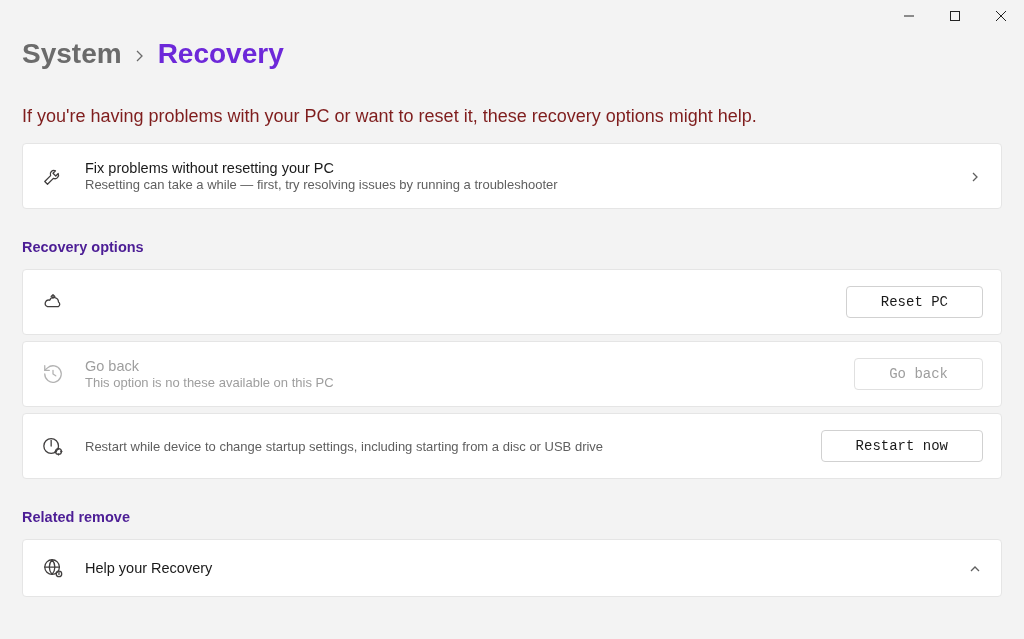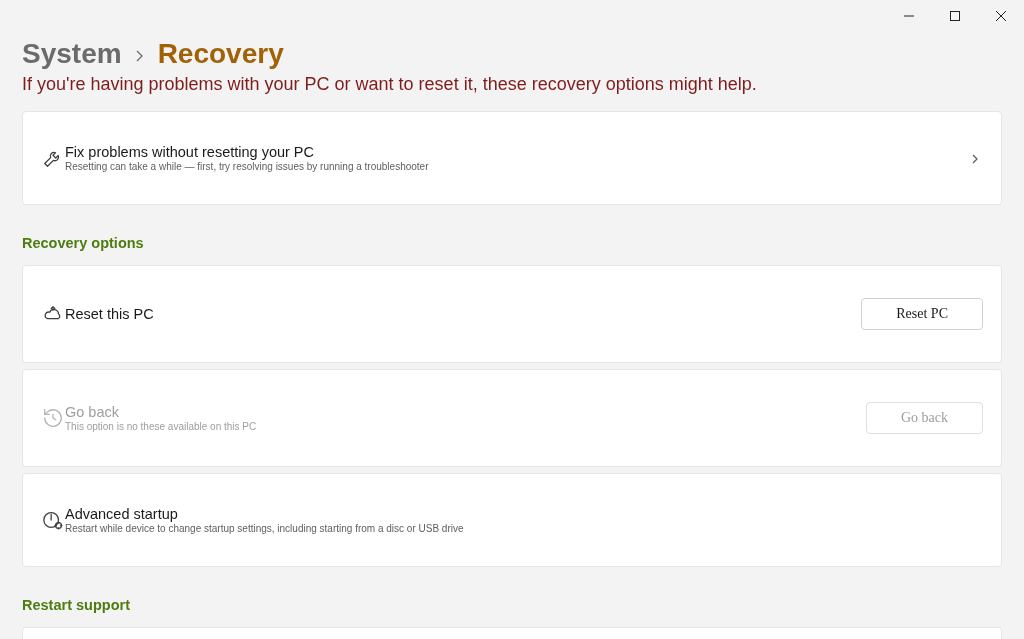--- a/index.html
+++ b/index.html
@@ -30,55 +30,56 @@
       justify-content: center;
       color: #222;
     }
     .content {
       padding: 6px 22px 0 22px;
     }
     .breadcrumb {
       display: flex;
       align-items: center;
       gap: 12px;
-      margin-bottom: 4px;
+      margin-bottom: 36px;
     }
     .breadcrumb-parent {
       font-size: 28px;
       font-weight: 600;
       color: #6b6b6b;
     }
     .breadcrumb-sep {
       font-size: 18px;
       color: #6b6b6b;
       padding-top: 4px;
     }
     .breadcrumb-current {
       font-size: 28px;
       font-weight: 600;
-      color: #a16207;
+      color: #6d28d9;
     }
     .intro {
       font-size: 18px;
       color: #7f1d1d;
       margin-bottom: 16px;
     }
     .section-title {
       font-size: 14.5px;
       font-weight: 600;
-      color: #4d7c0f;
+      color: #4c1d95;
       margin: 30px 0 14px 0;
     }
     .card {
       background: #ffffff;
       border: 1px solid #e5e5e5;
       border-radius: 4px;
-      padding: 32px 18px;
-      display: flex;
-      align-items: center;
+      padding: 16px 18px;
+      display: flex;
+      align-items: center;
+      gap: 20px;
       margin-bottom: 6px;
     }
     .card.disabled .card-title,
     .card.disabled .card-desc {
       color: #9e9e9e;
     }
     .card-icon {
       width: 24px;
       height: 24px;
       flex-shrink: 0;
@@ -93,31 +94,31 @@
     .card-body {
       flex: 1;
       min-width: 0;
     }
     .card-title {
       font-size: 14.5px;
       color: #1a1a1a;
       margin-bottom: 1px;
     }
     .card-desc {
-      font-size: 10px;
+      font-size: 13px;
       color: #5f5f5f;
     }
     .card-btn {
       background: #ffffff;
       border: 1px solid #d1d1d1;
       border-radius: 4px;
       padding: 7px 34px;
       font-size: 14px;
       color: #1a1a1a;
-      font-family: Liberation Serif, serif;
+      font-family: Liberation Mono, monospace;
       cursor: pointer;
     }
     .card-btn.disabled {
       color: #9e9e9e;
       border-color: #e0e0e0;
       cursor: default;
     }
     .chevron {
       width: 14px;
       height: 14px;
@@ -181,21 +182,20 @@
 
   <div class="card">
     <div class="card-icon">
       <svg width="22" height="22" viewBox="0 0 24 24" fill="none" stroke="currentColor" stroke-width="1.4" stroke-linecap="round" stroke-linejoin="round">
           <path d="M18 12a5 5 0 0 0-9.6-1.9A3.5 3.5 0 0 0 6 17h12a3 3 0 0 0 0-5z"></path>
           <path d="M12 8v-3"></path>
           <path d="M10 6l2-2 2 2"></path>
         </svg>
     </div>
     <div class="card-body">
-      <div class="card-title">Reset this PC</div>
     </div>
     <button class="card-btn">Reset PC</button>
   </div>
 
   <div class="card disabled">
     <div class="card-icon">
       <svg width="22" height="22" viewBox="0 0 24 24" fill="none" stroke="currentColor" stroke-width="1.4" stroke-linecap="round" stroke-linejoin="round">
           <path d="M3 12a9 9 0 1 0 3-6.7L3 8"></path>
           <path d="M3 3v5h5"></path>
           <path d="M12 8v4l3 2"></path>
@@ -211,26 +211,26 @@
   <div class="card">
     <div class="card-icon">
       <svg width="22" height="22" viewBox="0 0 24 24" fill="none" stroke="currentColor" stroke-width="1.4" stroke-linecap="round" stroke-linejoin="round">
           <circle cx="10" cy="12" r="8"></circle>
           <path d="M10 6v6"></path>
           <circle cx="18" cy="18" r="3.2"></circle>
           <path d="M18 15.5v-1.2M18 21.7v-1.2M20.5 18h1.2M14.3 18h1.2"></path>
         </svg>
     </div>
     <div class="card-body">
-      <div class="card-title">Advanced startup</div>
       <div class="card-desc">Restart while device to change startup settings, including starting from a disc or USB drive</div>
     </div>
-  </div>
-
-  <div class="section-title">Restart support</div>
+    <button class="card-btn">Restart now</button>
+  </div>
+
+  <div class="section-title">Related remove</div>
 
   <div class="card">
     <div class="card-icon">
       <svg width="22" height="22" viewBox="0 0 24 24" fill="none" stroke="currentColor" stroke-width="1.4" stroke-linecap="round" stroke-linejoin="round">
           <circle cx="11" cy="11" r="8"></circle>
           <path d="M3 11h16M11 3a12 12 0 0 1 0 16M11 3a12 12 0 0 0 0 16"></path>
           <circle cx="18.5" cy="18.5" r="3"></circle>
           <path d="M18.5 17v2"></path>
         </svg>
     </div>

